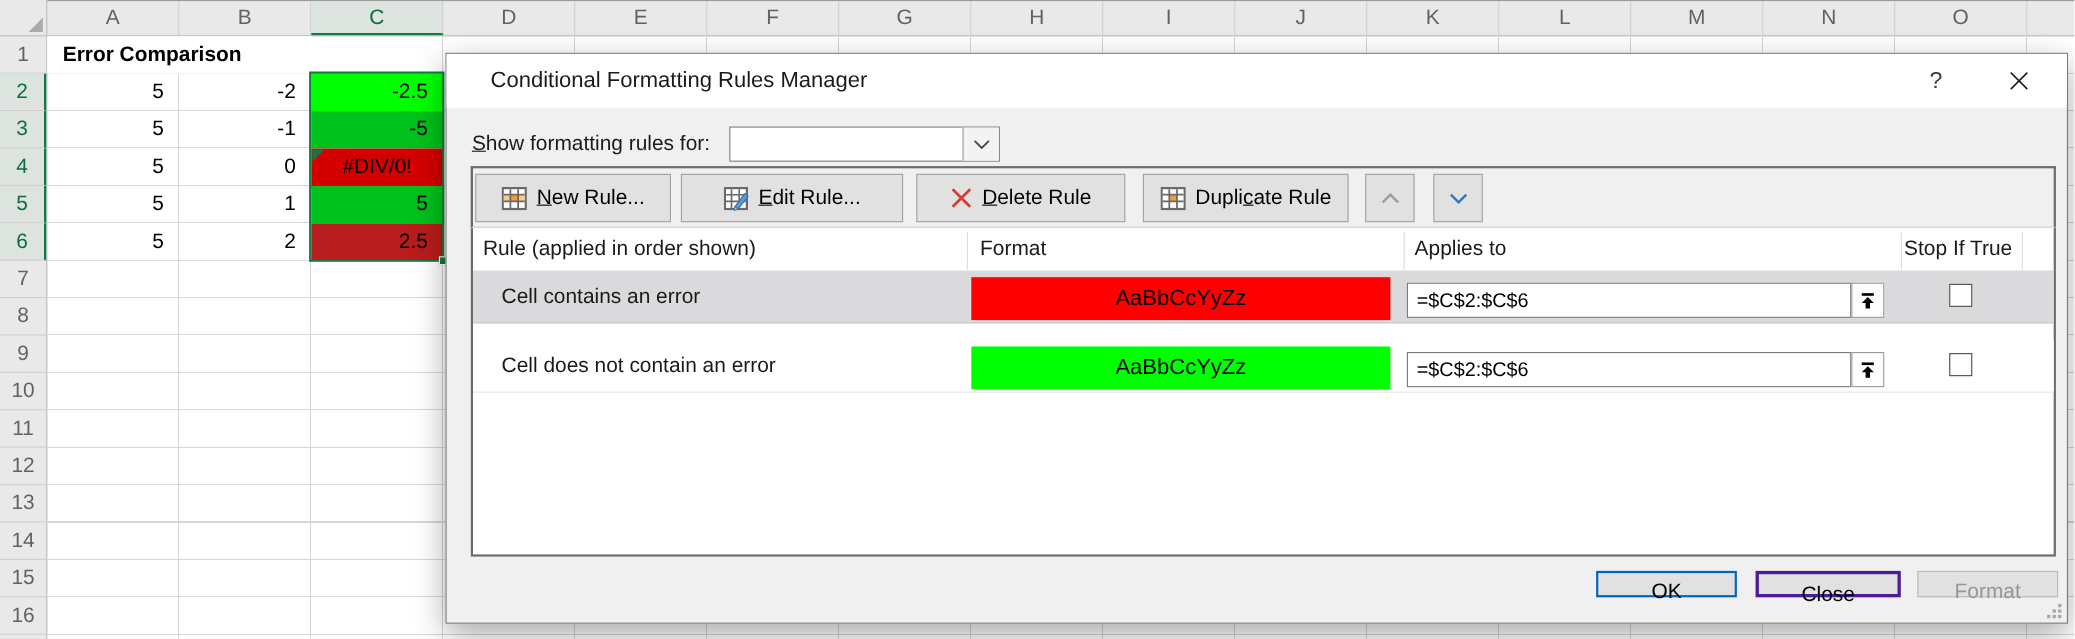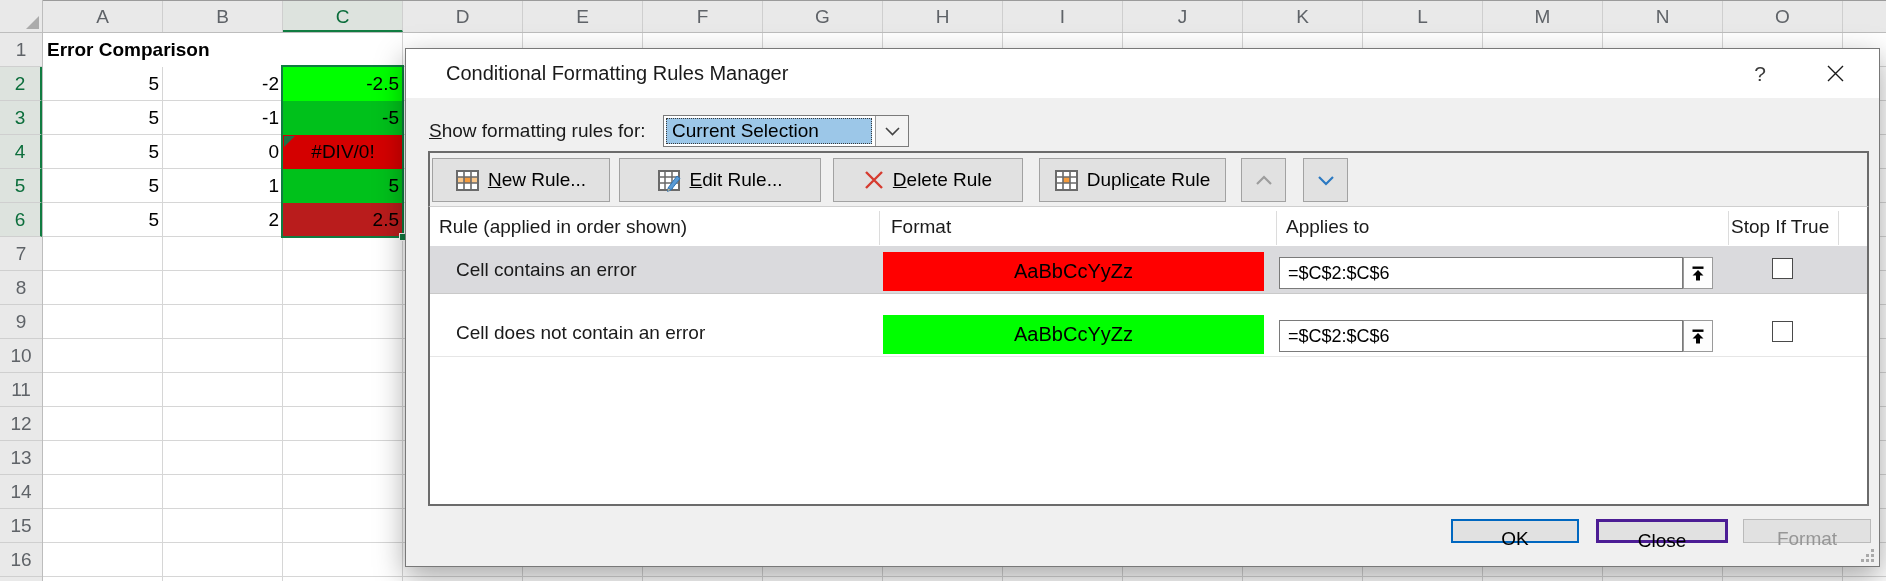--- a/index.html
+++ b/index.html
@@ -13,21 +13,21 @@
   .row-hdr-bar { position:absolute; left:0; top:33px; width:43px; height:548px; background:#E9E9E9; border-right:1px solid #bdbdbd; }
   .corner-box { position:absolute; left:0; top:0; width:43px; height:33px; background:#E9E9E9; border-right:1px solid #bdbdbd; border-bottom:1px solid #bdbdbd; }
   .corner-tri { position:absolute; right:3px; bottom:3px; width:0; height:0; border-left:13px solid transparent; border-bottom:13px solid #ABABAB; }
   .col-hdr { position:absolute; top:1px; height:31px; line-height:31px; text-align:center; font-size:19px; color:#5f6368; border-right:1px solid #cfcfcf; }
   .col-hdr.sel { background:#DDE3DE; color:#0C6E3C; border-bottom:2px solid #107C41; }
   .row-hdr { position:absolute; left:0; width:42px; text-align:center; font-size:19px; color:#5f6368; border-bottom:1px solid #cfcfcf; }
   .row-hdr.sel { background:#DDE3DE; color:#0C6E3C; border-right:2px solid #107C41; }
   .cells { position:absolute; left:43px; top:33px; right:0; bottom:0; background:
       repeating-linear-gradient(to right, transparent 0, transparent 119px, #d6d6d6 119px, #d6d6d6 120px),
       repeating-linear-gradient(to bottom, transparent 0, transparent 33px, #d6d6d6 33px, #d6d6d6 34px); }
-  .cell { position:absolute; font-size:19px; line-height:34px; color:#000; padding:0 4px; white-space:nowrap; overflow:visible; }
+  .cell { position:absolute; font-size:19px; line-height:34px; color:#000; padding:0 14px; white-space:nowrap; overflow:visible; }
   .cell.right { text-align:right; }
   .cell.center { text-align:center; padding:0; }
   .cell.bold { font-weight:bold; }
   .err-tri { position:absolute; left:1px; top:1px; width:0; height:0; border-right:11px solid transparent; border-top:11px solid #1E7145; }
   #sel-border { position:absolute; border:2px solid #107C41; }
   #fill-handle { position:absolute; width:8px; height:8px; background:#107C41; border:1px solid #fff; }
 
   
   #dialog { position:absolute; left:405px; top:48px; width:1475px; height:519px; background:#f0f0f0; border:1px solid #787878; box-shadow:0 10px 28px rgba(0,0,0,.35); }
   .titlebar { position:absolute; left:0; top:0; right:0; height:49px; background:#ffffff; }
@@ -132,21 +132,20 @@
     <div class="dlg-title">Conditional Formatting Rules Manager</div>
     <div class="help-btn">?</div>
     <div class="close-btn">
       <svg width="17" height="17" viewBox="0 0 17 17">
           <path d="M1 1 L16 16 M16 1 L1 16" stroke="#1a1a1a" stroke-width="1.4" fill="none"></path>
         </svg>
     </div>
 
     <div class="show-label"><u>S</u>how formatting rules for:</div>
     <div class="combo">
-      <div class="combo-text">Current Selection</div>
       <div class="combo-btn">
         <svg width="15" height="9" viewBox="0 0 15 9">
             <polyline points="1,1 7.5,7.5 14,1" fill="none" stroke="#444" stroke-width="1.6"></polyline>
           </svg>
       </div>
     </div>
 
     <div class="panel"></div>
     <div class="toolbar"></div>
 

